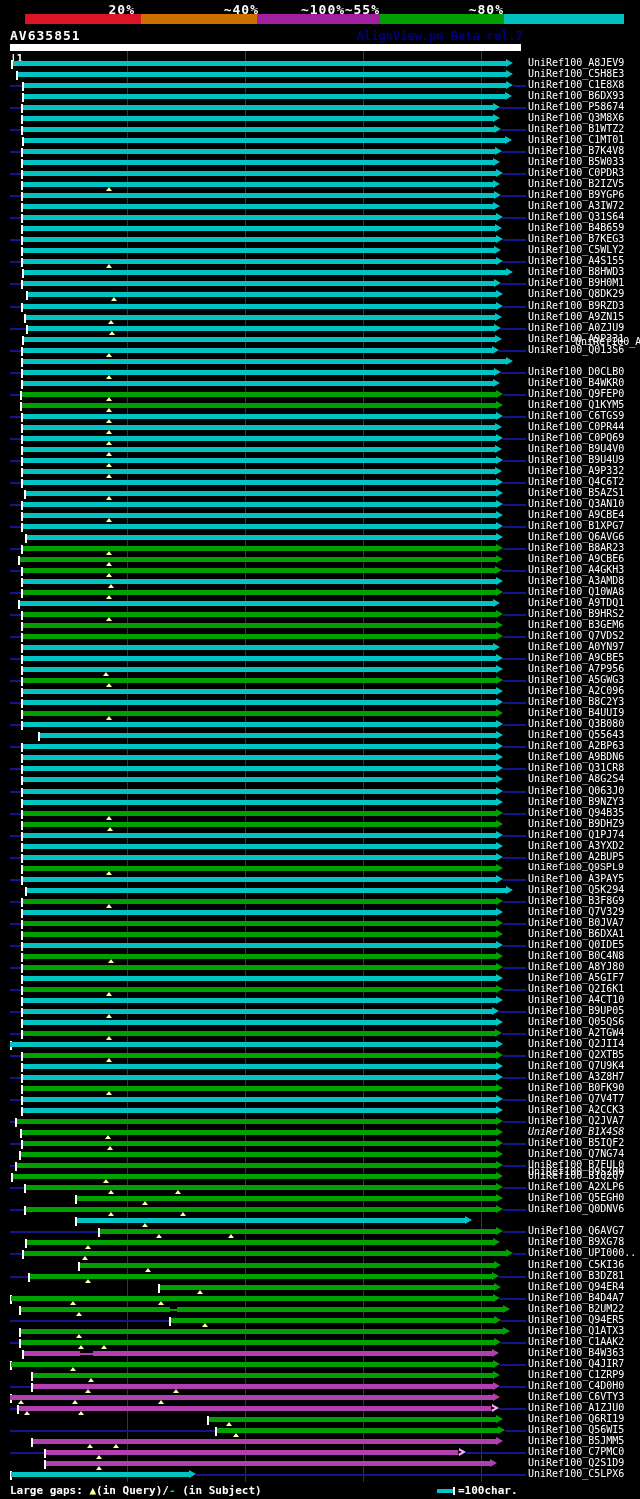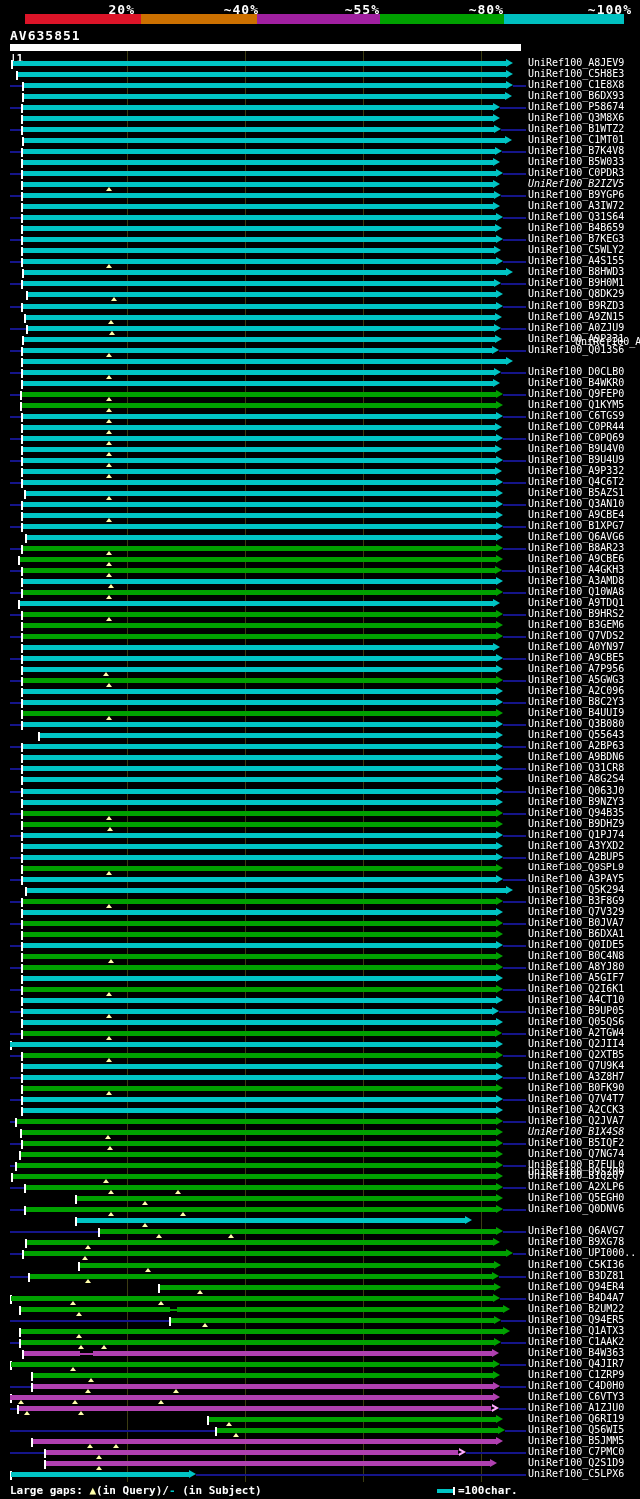--- a/index.html
+++ b/index.html
@@ -32,29 +32,30 @@
 </head>
 <body>
 
 <div id="screen">
 
   <div id="key">
     <span class="key-label" style="left: 0px; width: 135px; text-align: right;">20%</span>
     <span class="key-label" style="left: 0px; width: 259px; text-align: right;">~40%</span>
     <span class="key-label" style="left: 0px; width: 380px; text-align: right;">~55%</span>
     <span class="key-label" style="left: 0px; width: 504px; text-align: right;">~80%</span>
-    <span class="key-label" style="left: 2px; width: 630px; text-align: right;">~100%</span>
+    <span class="key-label" style="left: 8px; width: 630px; text-align: center;">~100%</span>
     <div class="key-seg" style="left: 25px; width: 116px; background: rgb(220, 20, 40);"></div>
     <div class="key-seg" style="left: 141px; width: 116px; background: rgb(204, 112, 0);"></div>
     <div class="key-seg" style="left: 257px; width: 123px; background: rgb(160, 32, 160);"></div>
     <div class="key-seg" style="left: 380px; width: 124px; background: rgb(0, 160, 0);"></div>
     <div class="key-seg" style="left: 504px; width: 120px; background: rgb(0, 192, 192);"></div>
   </div>
 
   <div id="query-title">AV635851</div>
+  <div id="watermark">AlignView.pm Beta rel.7</div>
   <div id="ruler"></div>
   <div id="scale-start">|1</div>
 
   <div id="gridlines">
       <div class="gridline" style="left: 127px;"></div>
       <div class="gridline" style="left: 245px;"></div>
       <div class="gridline" style="left: 363px;"></div>
       <div class="gridline" style="left: 481px;"></div>
     </div>
   <div id="plot">
@@ -109,21 +110,21 @@
       <div class="ext-line" style="left: 10px; top: 173px; width: 11px;"></div>
       <div class="ext-line" style="left: 503px; top: 173px; width: 23px;"></div>
       <div class="tick" style="left: 21px; top: 170px;"></div>
       <div class="bar" style="left: 23px; top: 171px; width: 473px; background: rgb(0, 196, 196);"></div>
       <div class="arrow" style="left: 496px; top: 169px; border-left: 7px solid rgb(0, 196, 196);"></div>
       <div class="row-label" style="top: 167px;">UniRef100_C0PDR3</div>
       <div class="tick" style="left: 21px; top: 181px;"></div>
       <div class="bar" style="left: 23px; top: 182px; width: 470px; background: rgb(0, 196, 196);"></div>
       <div class="arrow" style="left: 493px; top: 180px; border-left: 7px solid rgb(0, 196, 196);"></div>
       <div class="gap-tri" style="left: 106px; top: 187px;"></div>
-      <div class="row-label" style="top: 178px; font-style: italic;">UniRef100_B2IZV5</div>
+      <div class="row-label" style="top: 178px;">UniRef100_B2IZV5</div>
       <div class="ext-line" style="left: 10px; top: 195px; width: 11px;"></div>
       <div class="ext-line" style="left: 501px; top: 195px; width: 25px;"></div>
       <div class="tick" style="left: 21px; top: 192px;"></div>
       <div class="bar" style="left: 23px; top: 193px; width: 471px; background: rgb(0, 196, 196);"></div>
       <div class="arrow" style="left: 494px; top: 191px; border-left: 7px solid rgb(0, 196, 196);"></div>
       <div class="row-label" style="top: 189px;">UniRef100_B9YGP6</div>
       <div class="tick" style="left: 21px; top: 203px;"></div>
       <div class="bar" style="left: 23px; top: 204px; width: 470px; background: rgb(0, 196, 196);"></div>
       <div class="arrow" style="left: 493px; top: 202px; border-left: 7px solid rgb(0, 196, 196);"></div>
       <div class="row-label" style="top: 200px;">UniRef100_A3IW72</div>

